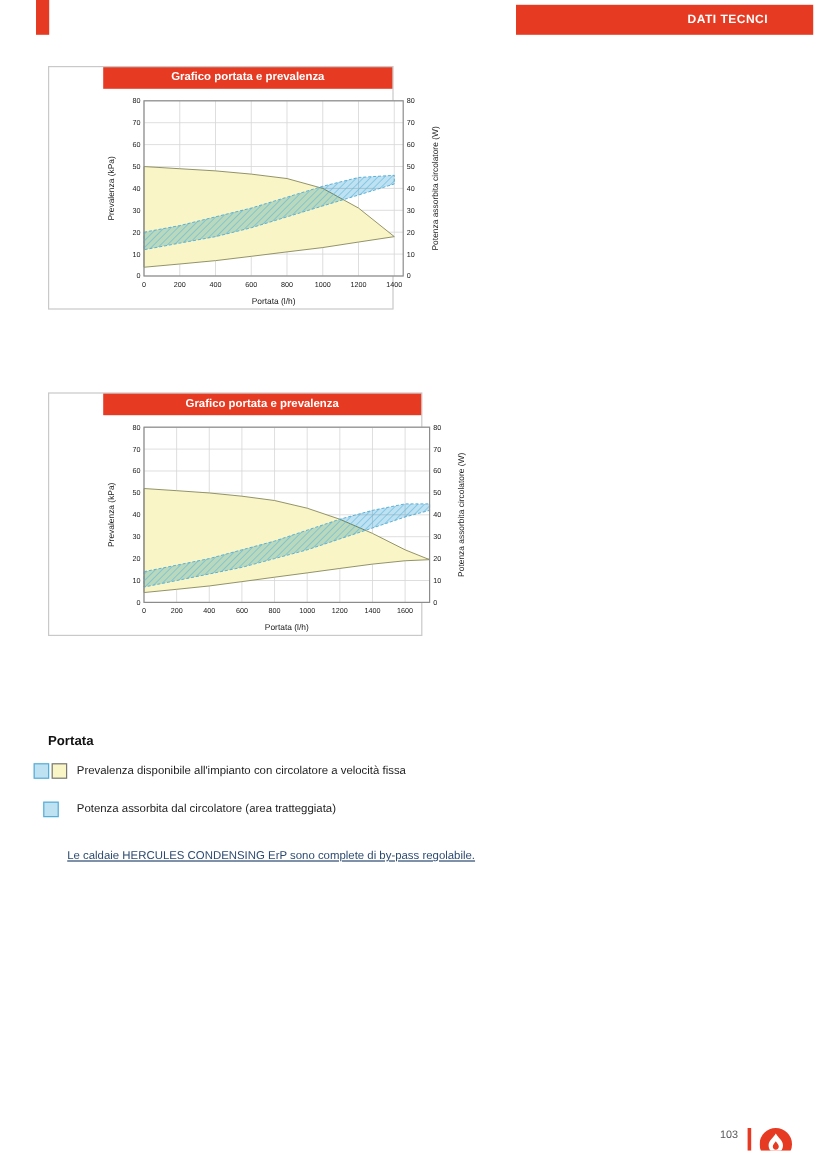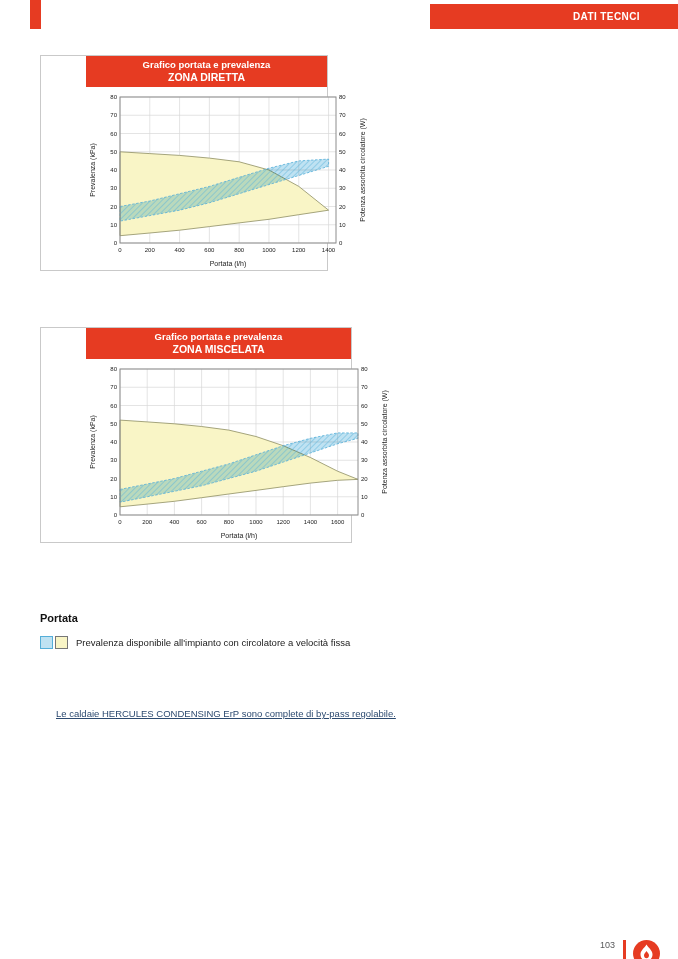--- a/index.html
+++ b/index.html
@@ -18,21 +18,21 @@
   .chart-block-2 { top:327px; width:312px; }
   .chart-header { background:var(--accent); color:#fff; text-align:center; padding:3px 2px 4px; }
   .chart-title { font-size:9.5px; font-weight:bold; }
   .chart-subtitle { font-size:10.5px; font-weight:bold; margin-top:1px; }
   .chart-svg { display:block; margin:2px auto 1px; }
   .chart-svg text { font-family:"Liberation Sans", sans-serif; }
   .chart-svg .tick { font-size:6px; fill:#222; }
   .chart-svg .axis { font-size:7px; fill:#222; }
 
   .legend-title { position:absolute; left:40px; top:612px; font-size:11px; font-weight:bold; color:#111; }
-  .legend-row { position:absolute; left:40px; display:flex; align-items:center; }
+  .legend-row { position:absolute; left:28px; display:flex; align-items:center; }
   .legend-row-1 { top:636px; }
   .legend-row-2 { top:668px; }
   .swatch { width:13px; height:13px; display:inline-block; flex:none; }
   .swatch-blue { background:var(--blue); border:1px solid var(--blue-stroke); }
   .swatch-yellow { background:var(--yellow); border:1px solid #777; margin-left:2px; }
   .legend-label { font-size:9.5px; color:#222; margin-left:8px; white-space:nowrap; }
   .legend-row-2 .swatch-blue { margin-left:8px; }
   .legend-row-2 .legend-label { margin-left:15px; }
 
   .note { position:absolute; left:56px; top:708px; font-size:9.5px; color:var(--body-blue); white-space:nowrap;text-decoration:underline; }
@@ -49,21 +49,20 @@
 
   <div class="corner-mark"></div>
 
   <div class="header-band">
     <span class="header-tag">DATI TECNCI</span>
   </div>
 
   <section class="chart-block chart-block-1">
     <header class="chart-header">
       <div class="chart-title">Grafico portata e prevalenza</div>
-      <div class="chart-subtitle">ZONA DIRETTA</div>
     </header>
     <svg class="chart-svg" width="284" height="180">
         <defs>
           <pattern id="hatch0" width="4" height="4" patternUnits="userSpaceOnUse" patternTransform="rotate(45)">
             <line x1="0" y1="0" x2="0" y2="4" stroke="#5fb6dc" stroke-width="1"></line>
           </pattern>
         </defs>
         <rect x="34" y="8" width="216" height="146" fill="#ffffff"></rect>
         <line x1="34" y1="8" x2="34" y2="154" stroke="#d8d8d8" stroke-width="0.7"></line>
         <line x1="63.79310344827586" y1="8" x2="63.79310344827586" y2="154" stroke="#d8d8d8" stroke-width="0.7"></line>
@@ -114,21 +113,20 @@
         <text class="tick" x="242.55172413793105" y="163" text-anchor="middle">1400</text>
         <text class="axis" transform="translate(9,81) rotate(-90)" text-anchor="middle">Prevalenza (kPa)</text>
         <text class="axis" transform="translate(279,81) rotate(-90)" text-anchor="middle">Potenza assorbita circolatore (W)</text>
         <text class="axis" x="142" y="177" text-anchor="middle">Portata (l/h)</text>
       </svg>
   </section>
 
   <section class="chart-block chart-block-2">
     <header class="chart-header">
       <div class="chart-title">Grafico portata e prevalenza</div>
-      <div class="chart-subtitle">ZONA MISCELATA</div>
     </header>
     <svg class="chart-svg" width="306" height="180">
         <defs>
           <pattern id="hatch1" width="4" height="4" patternUnits="userSpaceOnUse" patternTransform="rotate(45)">
             <line x1="0" y1="0" x2="0" y2="4" stroke="#5fb6dc" stroke-width="1"></line>
           </pattern>
         </defs>
         <rect x="34" y="8" width="238" height="146" fill="#ffffff"></rect>
         <line x1="34" y1="8" x2="34" y2="154" stroke="#d8d8d8" stroke-width="0.7"></line>
         <line x1="61.2" y1="8" x2="61.2" y2="154" stroke="#d8d8d8" stroke-width="0.7"></line>
@@ -186,20 +184,24 @@
   </section>
 
   <div class="legend-title">Portata</div>
 
   <div class="legend-row legend-row-1">
     <span class="swatch swatch-blue"></span>
     <span class="swatch swatch-yellow"></span>
     <span class="legend-label">Prevalenza disponibile all'impianto con circolatore a velocità fissa</span>
   </div>
 
+  <div class="legend-row legend-row-2">
+    <span class="swatch swatch-blue"></span>
+    <span class="legend-label">Potenza assorbita dal circolatore (area tratteggiata)</span>
+  </div>
 
   <p class="note">Le caldaie HERCULES CONDENSING ErP sono complete di by-pass regolabile.</p>
 
   <div class="footer">
     <span class="page-number">103</span>
     <span class="footer-bar"></span>
     <span class="logo">
       <svg class="logo-svg" width="27" height="27" viewBox="0 0 27 27">
         <circle cx="13.5" cy="13.5" r="13.5" fill="#e63b22"></circle>
         <path d="M13.5,4.5 C11,8.5 7.5,10.5 7.5,14.5 C7.5,18 10,20.8 13.5,20.8 C17,20.8 19.5,18 19.5,14.5 C19.5,10.5 16,8.5 13.5,4.5 Z" fill="#ffffff"></path>

